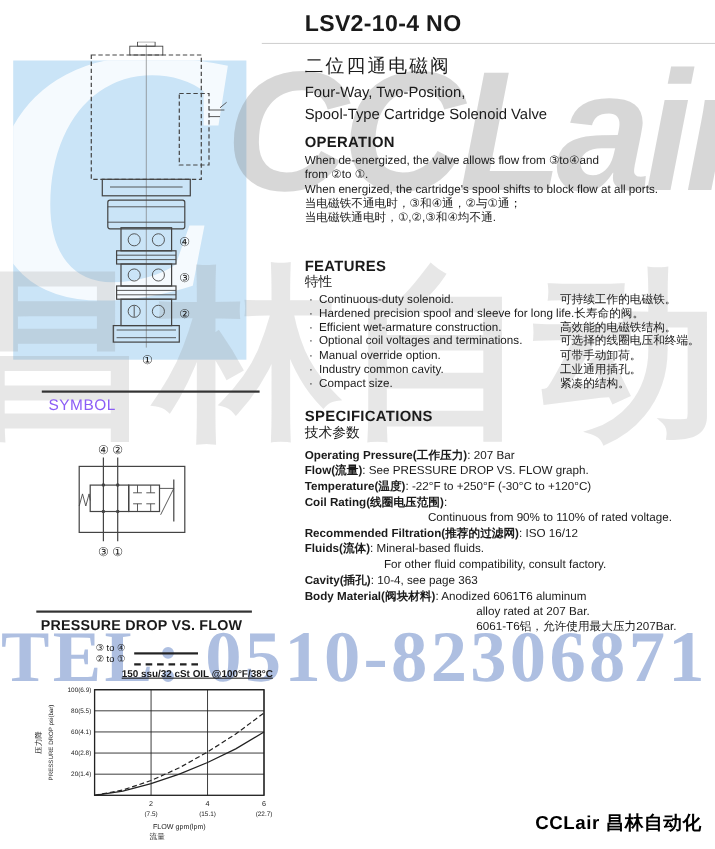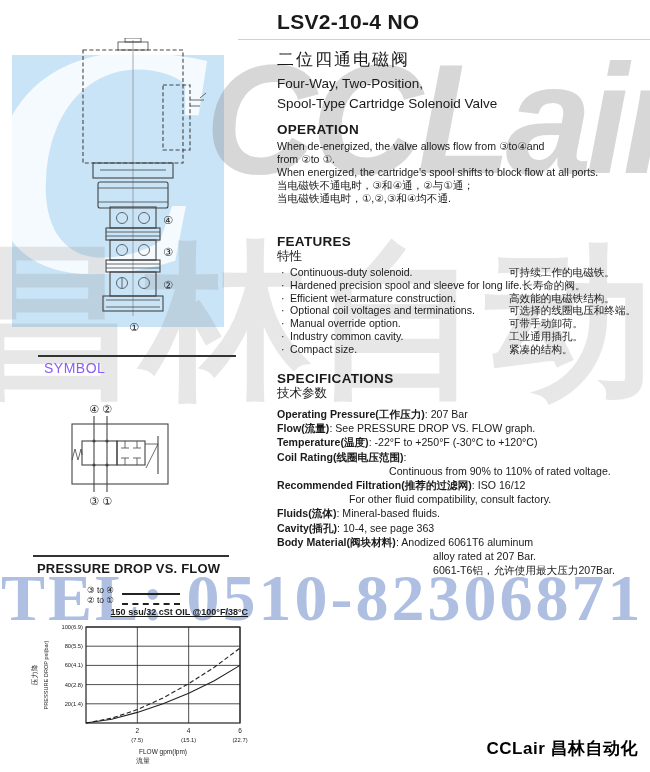--- a/index.html
+++ b/index.html
@@ -281,22 +281,22 @@
     <div class="specs">
       <div class="section-heading">SPECIFICATIONS</div>
       <div class="section-heading-cn">技术参数</div>
       <div class="sp-lines">
           <div class="sp-row"><span class="sp-key">Operating Pressure(工作压力)</span><span class="sp-val">: 207 Bar</span></div>
           <div class="sp-row"><span class="sp-key">Flow(流量)</span><span class="sp-val">: See PRESSURE DROP VS. FLOW graph.</span></div>
           <div class="sp-row"><span class="sp-key">Temperature(温度)</span><span class="sp-val">: -22°F to +250°F (-30°C to +120°C)</span></div>
           <div class="sp-row"><span class="sp-key">Coil Rating(线圈电压范围)</span><span class="sp-val">:</span></div>
           <div class="sp-row sp-ind1"><span class="sp-val">Continuous from 90% to 110% of rated voltage.</span></div>
           <div class="sp-row"><span class="sp-key">Recommended Filtration(推荐的过滤网)</span><span class="sp-val">: ISO 16/12</span></div>
+          <div class="sp-row"><span class="sp-key">Fluids(流体)</span><span class="sp-val">: Mineral-based fluids.</span></div>
           <div class="sp-row sp-ind2"><span class="sp-val">For other fluid compatibility, consult factory.</span></div>
-          <div class="sp-row"><span class="sp-key">Fluids(流体)</span><span class="sp-val">: Mineral-based fluids.</span></div>
           <div class="sp-row"><span class="sp-key">Cavity(插孔)</span><span class="sp-val">: 10-4, see page 363</span></div>
           <div class="sp-row"><span class="sp-key">Body Material(阀块材料)</span><span class="sp-val">: Anodized 6061T6 aluminum</span></div>
           <div class="sp-row sp-ind3"><span class="sp-val">alloy rated at 207 Bar.</span></div>
           <div class="sp-row sp-ind3"><span class="sp-val">6061-T6铝，允许使用最大压力207Bar.</span></div>
         </div>
     </div>
 
     <div class="footer">CCLair 昌林自动化</div>
   </div>
 </div>

